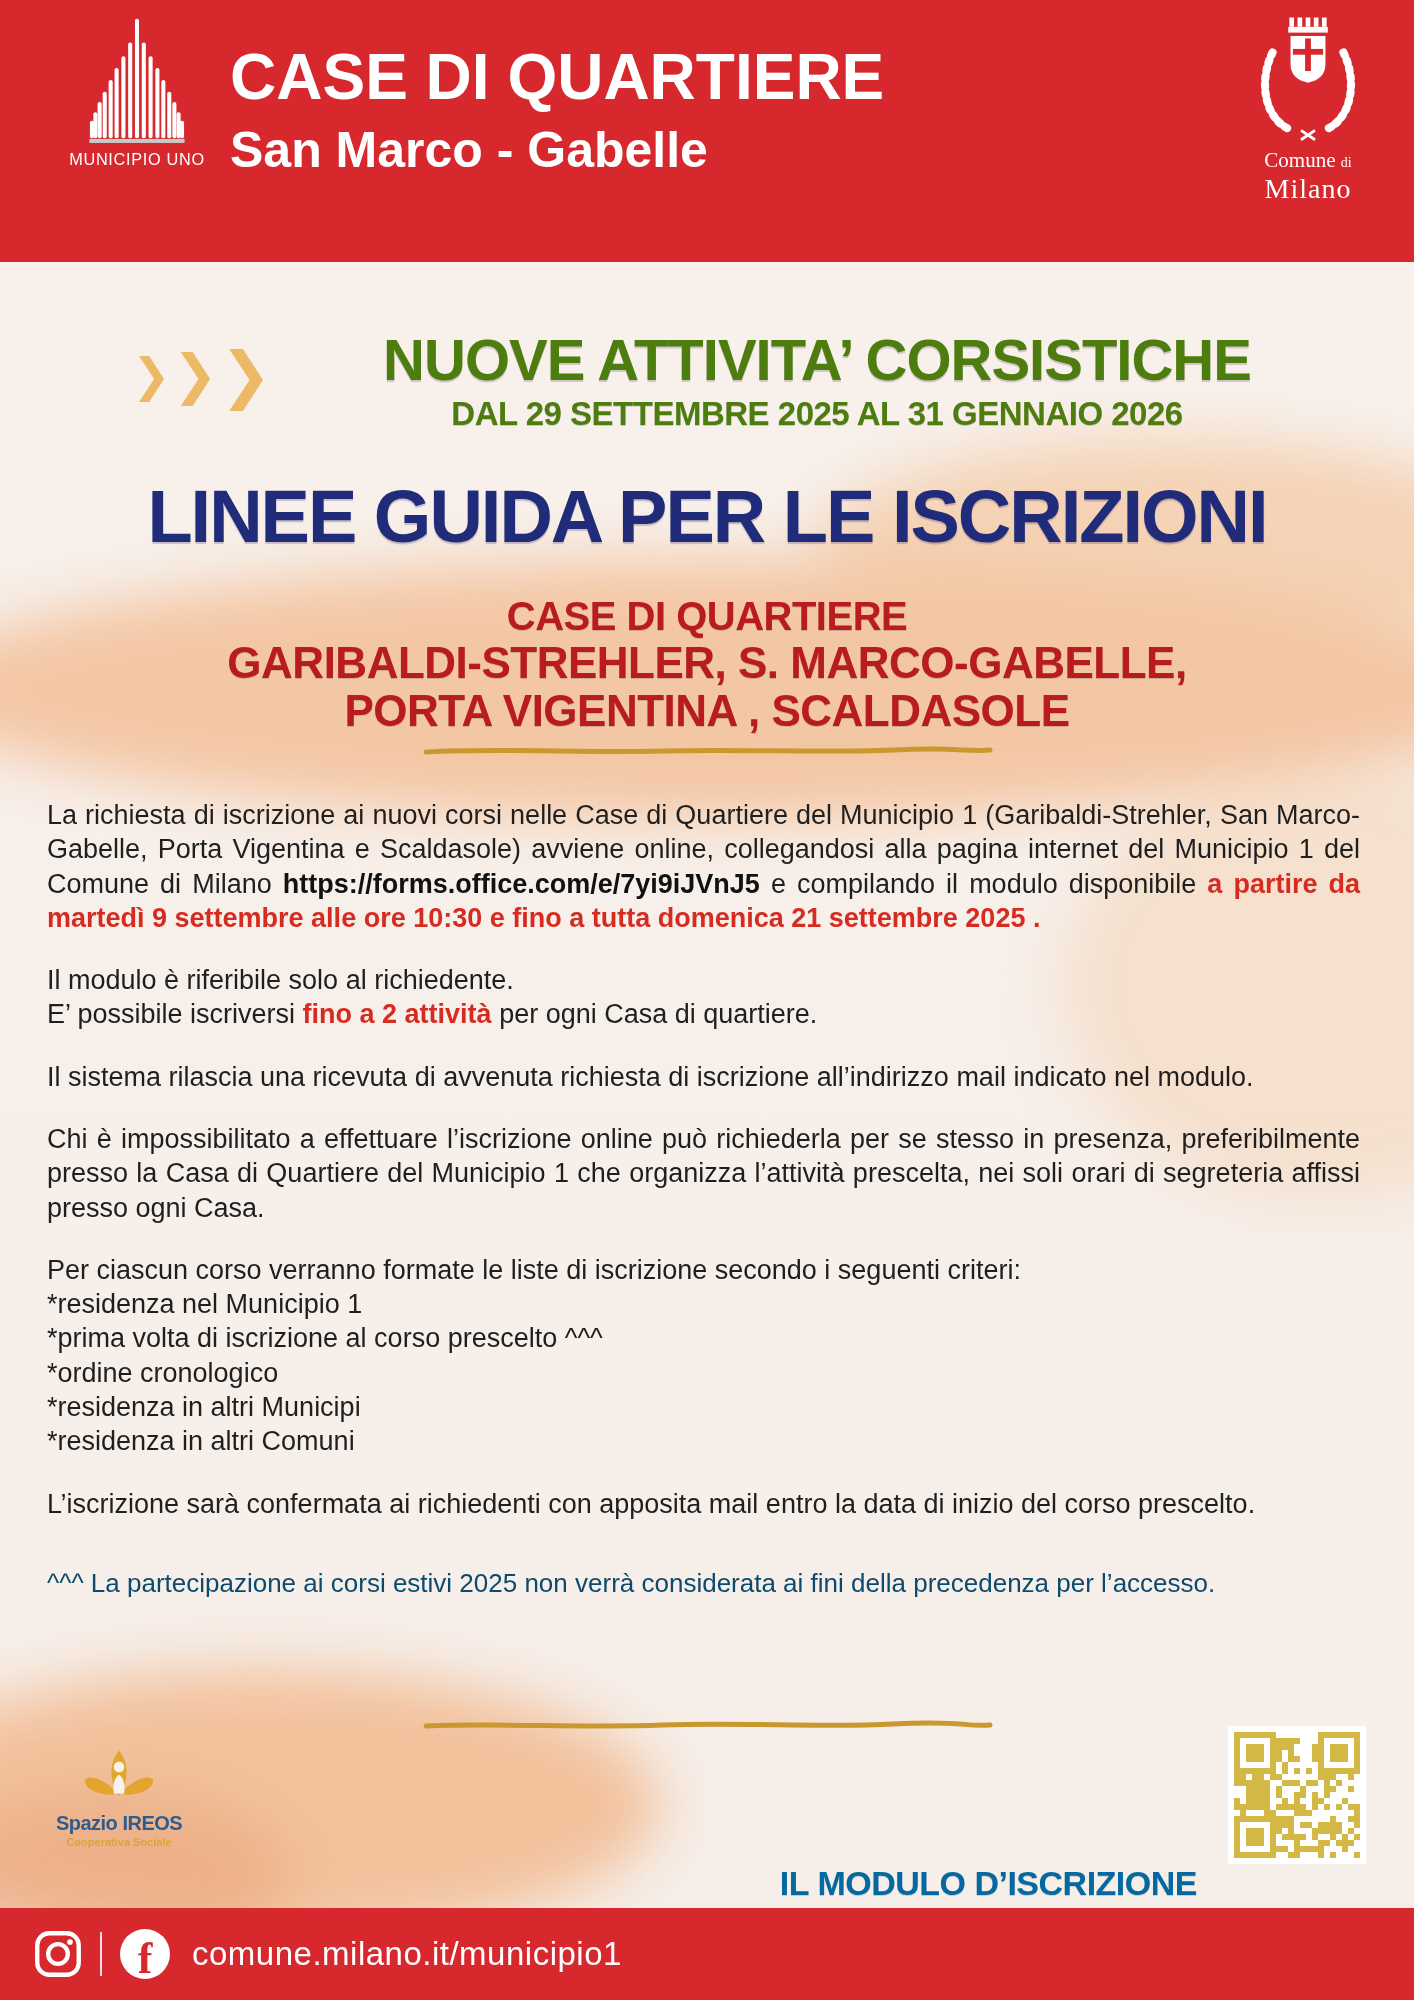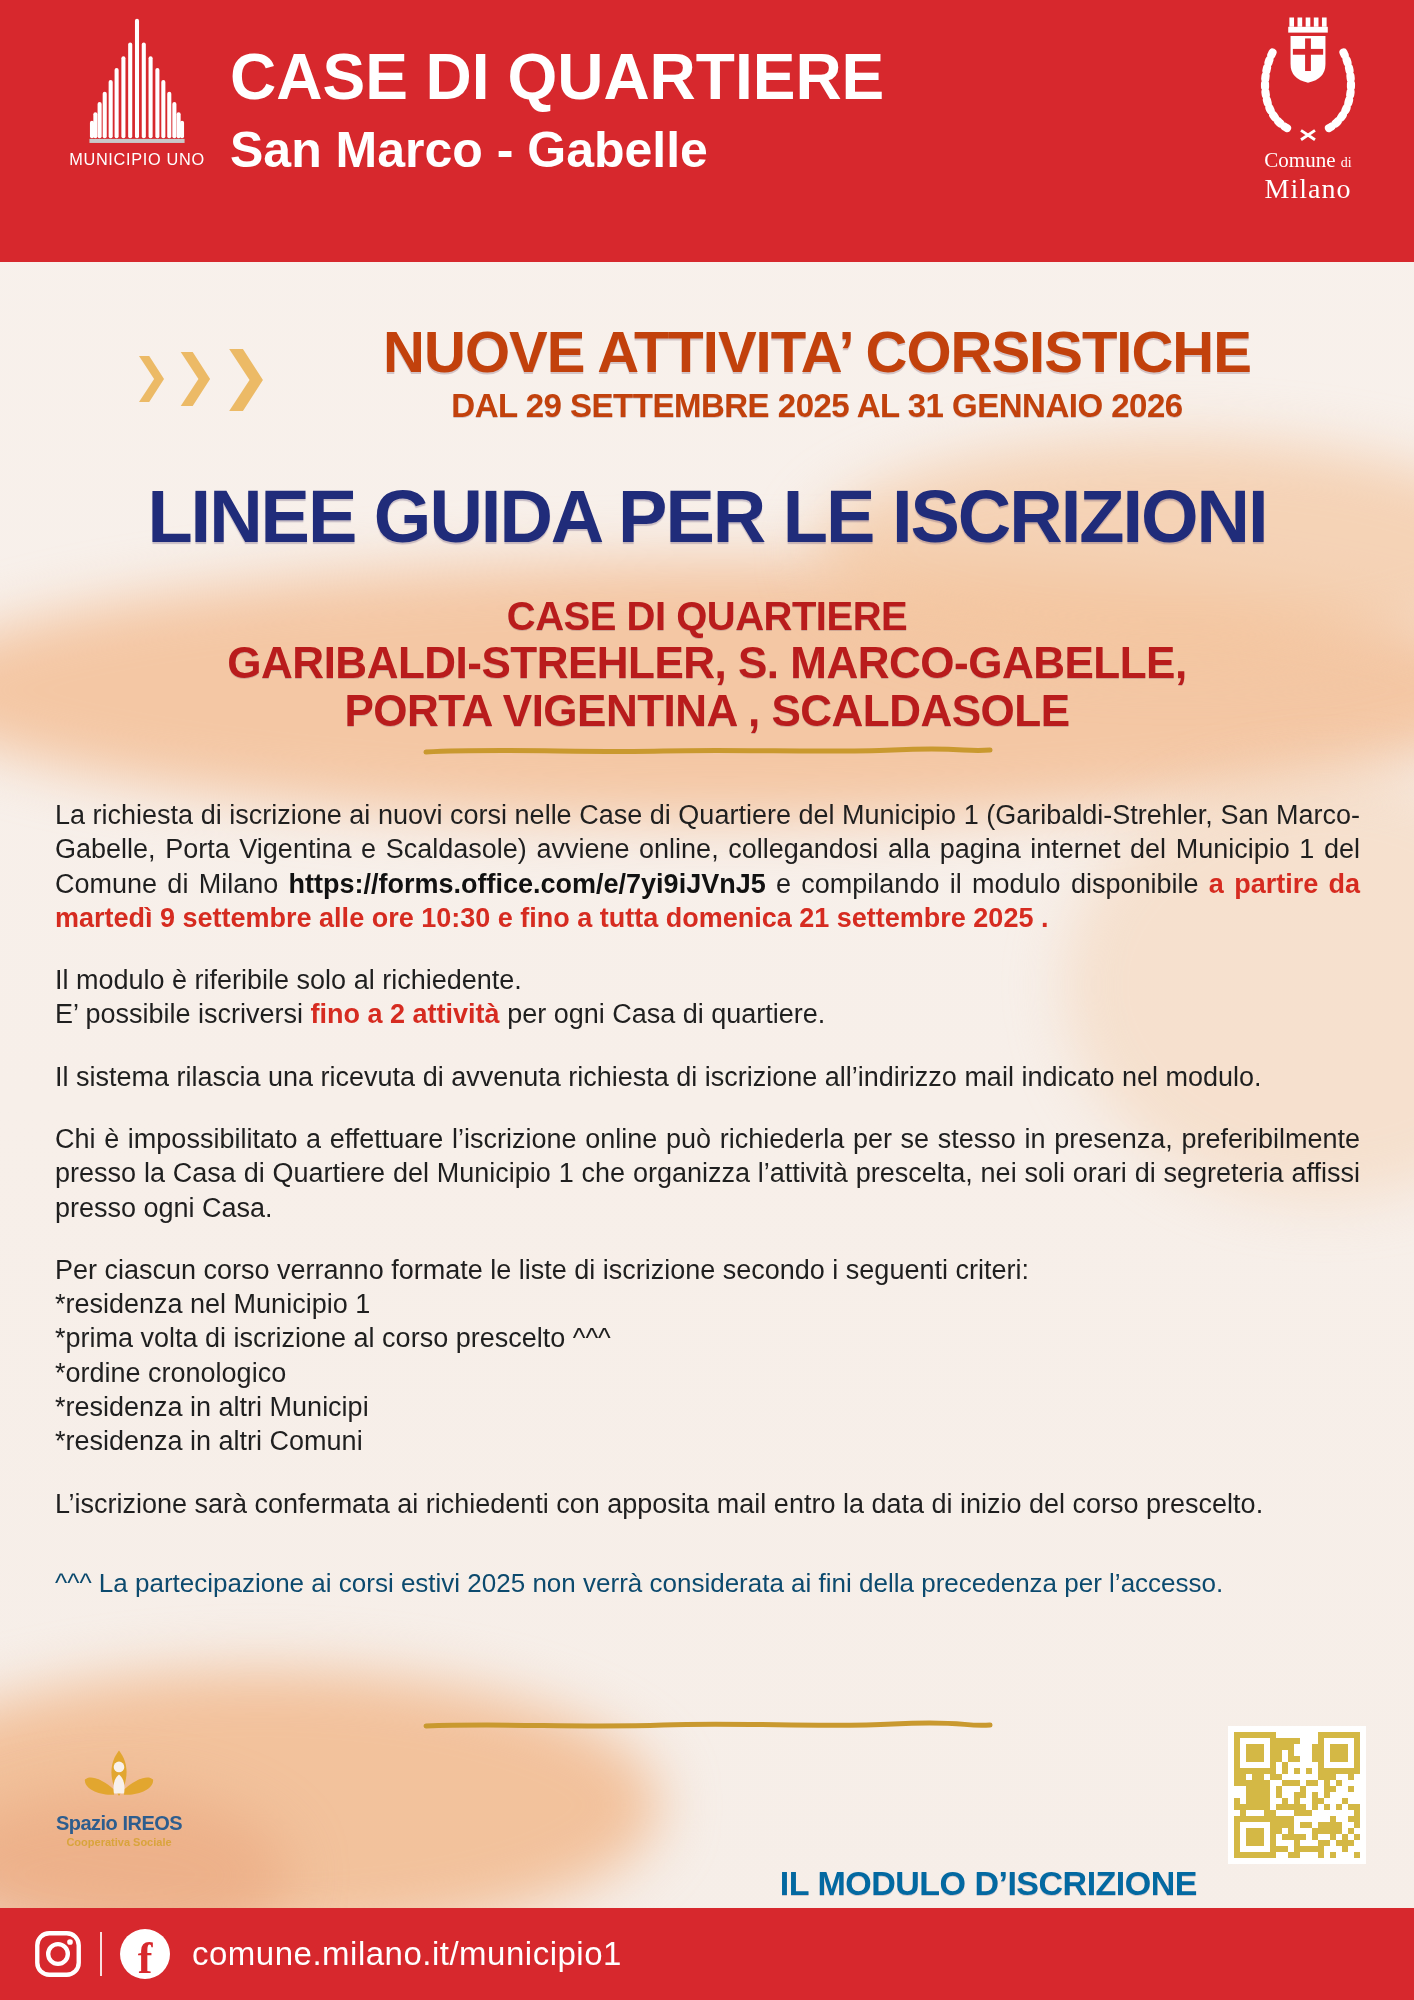--- a/index.html
+++ b/index.html
@@ -23,34 +23,34 @@
   .header-subtitle{font-size:50px;font-weight:bold;margin-top:10px;}
   .comune-logo{position:absolute;right:26px;top:14px;width:160px;text-align:center;color:#fff;}
   .comune-text1{font-family:"Liberation Serif",serif;font-size:21px;margin-top:2px;}
   .comune-text1 .di{font-size:14px;}
   .comune-text2{font-family:"Liberation Serif",serif;font-size:28px;letter-spacing:1px;margin-top:0px;}
   
   .chevrons{position:absolute;left:132px;top:338px;color:#ecba66;font-family:"DejaVu Sans",sans-serif;font-weight:bold;display:flex;align-items:center;gap:2px;}
   .chevrons span:nth-child(1){font-size:46px;}
   .chevrons span:nth-child(2){font-size:54px;}
   .chevrons span:nth-child(3){font-size:62px;}
-  .banner-block{position:absolute;left:260px;right:40px;top:318px;text-align:center;color:#c2410c;}
+  .banner-block{position:absolute;left:260px;right:40px;top:326px;text-align:center;color:#4d7c0f;}
   .banner-title{font-size:58px;font-weight:bold;letter-spacing:-1px;text-shadow:0 2px 0 rgba(98,62,92,.25);}
   .banner-subtitle{font-size:33px;font-weight:bold;margin-top:2px;letter-spacing:-0.5px;text-shadow:0 1px 0 rgba(98,62,92,.25);}
   
   .guidelines-title{position:absolute;left:0;width:1414px;top:474px;text-align:center;color:#202c7a;font-size:74px;font-weight:bold;letter-spacing:-2px;text-shadow:0 2px 1px rgba(60,40,90,.25);}
   .houses{position:absolute;left:0;width:1414px;top:594px;text-align:center;color:#b91c1c;font-weight:bold;text-shadow:0 1px 0 rgba(60,40,90,.2);}
   .houses-title{font-size:40px;letter-spacing:-0.5px;}
   .houses-line{font-size:44px;line-height:1.1;letter-spacing:-0.5px;}
   
   .divider{position:absolute;left:423px;width:570px;height:10px;}
   .divider1{top:742px;}
   .divider2{top:1716px;}
   
-  .body-text{position:absolute;left:55px;right:54px;top:798px;color:#1f1f1f;font-size:27px;line-height:1.27;}
+  .body-text{position:absolute;left:47px;right:54px;top:798px;color:#1f1f1f;font-size:27px;line-height:1.27;}
   .body-text p{margin:0 0 28px 0;}
   .just{text-align:justify;}
   .url-bold{font-weight:bold;color:#111;}
   .red-bold{font-weight:bold;color:#d62b20;}
   .criteria-list{margin:0 0 28px 0;}
   .footnote{margin-top:46px;color:#0c4a6e;font-size:26px;}
   
   .ireos{position:absolute;left:44px;top:1748px;width:150px;text-align:center;}
   .ireos-name{color:#2d5d8e;font-weight:bold;font-size:20px;margin-top:2px;letter-spacing:-0.5px;}
   .ireos-sub{color:#d9a43c;font-weight:bold;font-size:11px;margin-top:1px;}

